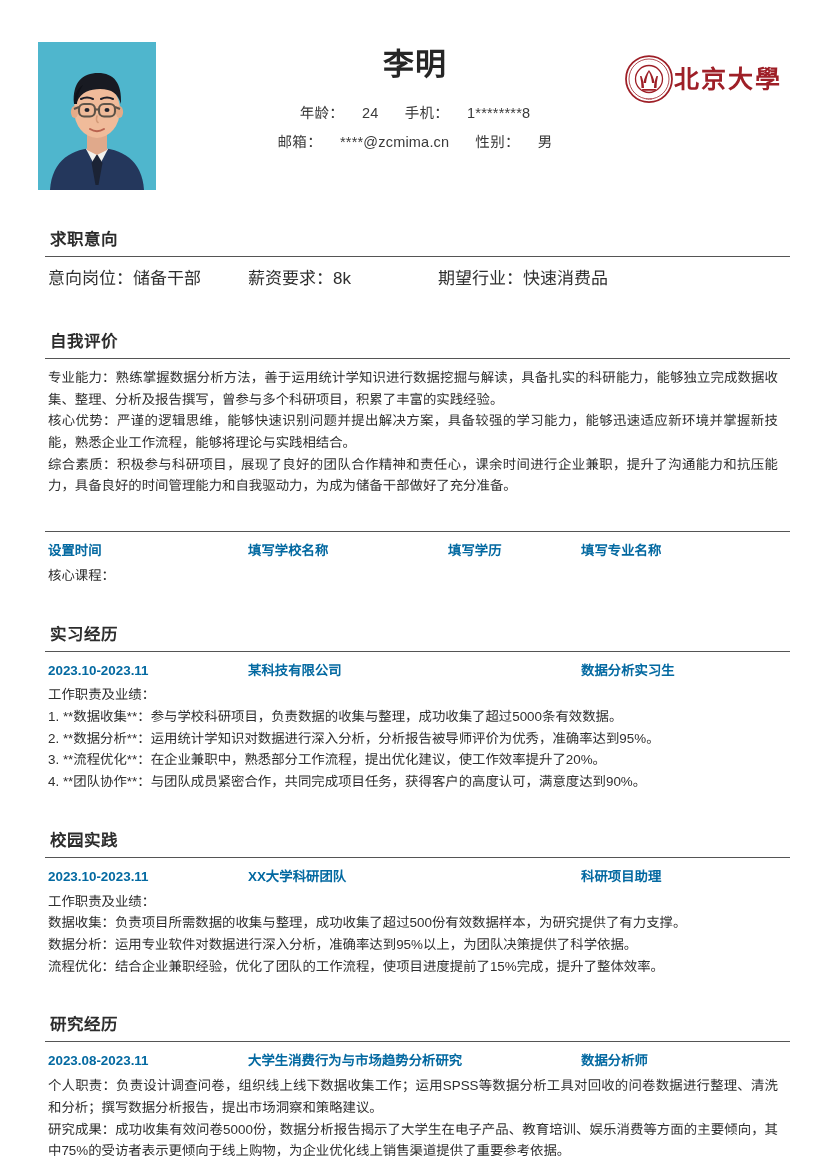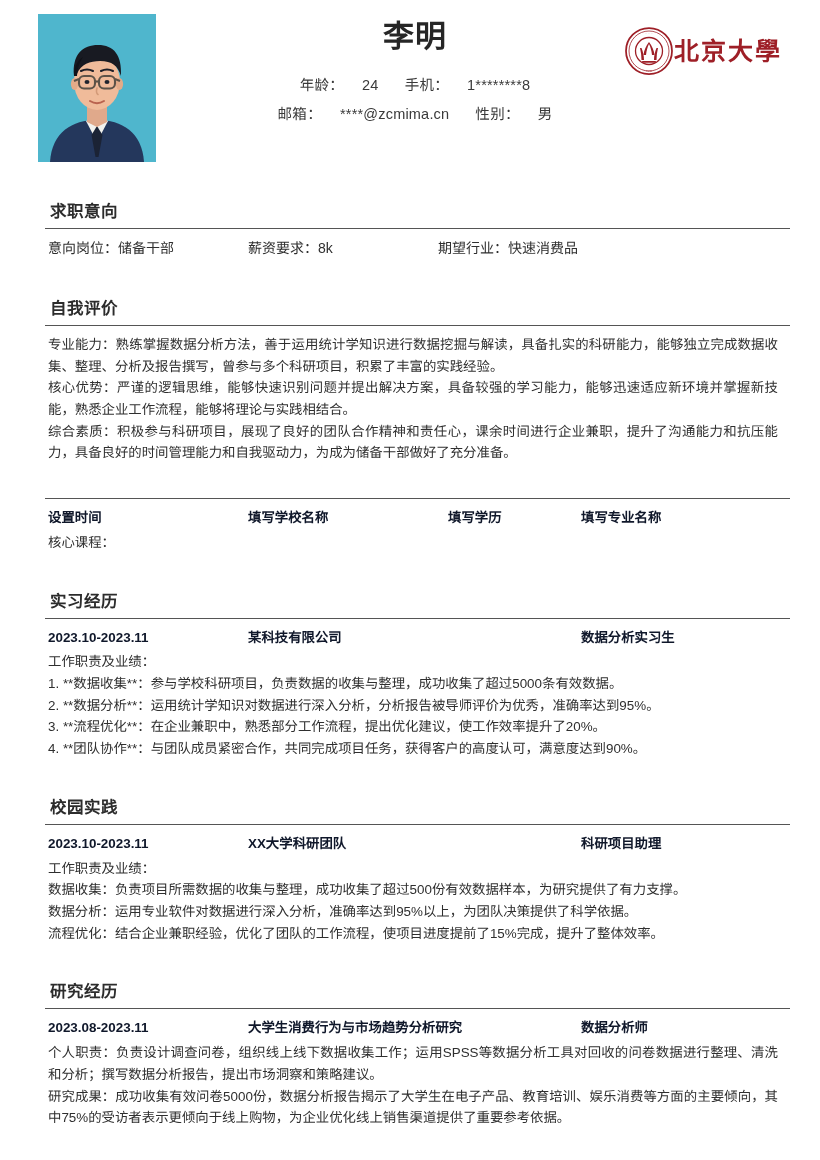--- a/index.html
+++ b/index.html
@@ -22,20 +22,21 @@
     box-sizing: border-box;
     padding: 0 30px;
   }
 
   
   .header {
     position: relative;
     height: 178px;
     padding-top: 14px;
     box-sizing: border-box;
+    margin-top: 28px;
   }
   .photo {
     position: absolute;
     left: 8px;
     top: 14px;
     width: 118px;
     height: 148px;
     overflow: hidden;
     background: #4fb6cd;
   }
@@ -107,35 +108,35 @@
     color: #2f2f2f;
     padding-left: 18px;
     padding-right: 12px;
     text-align: justify;
   }
   .body-text p { margin: 0; }
 
   
   .intent-row {
     display: flex;
-    font-size: 14px;
+    font-size: 17px;
     color: #2f2f2f;
     padding-left: 18px;
     line-height: 1.7;
   }
   .intent-row .c1 { width: 200px; }
   .intent-row .c2 { width: 190px; }
   .intent-row .c3 { flex: 1; }
 
   
   .entry-row {
     display: flex;
     font-size: 13.4px;
     font-weight: bold;
-    color: #0f172a;
+    color: #0369a1;
     padding-left: 18px;
     line-height: 1.7;
     margin-bottom: 2px;
   }
   .entry-row .col-date { width: 200px; }
   .entry-row .col-org  { width: 200px; }
   .entry-row .col-deg  { width: 133px; }
   .entry-row .col-maj  { flex: 1; }
   .entry-row .col-org-wide { width: 333px; }
   .entry-row .col-role { flex: 1; }

